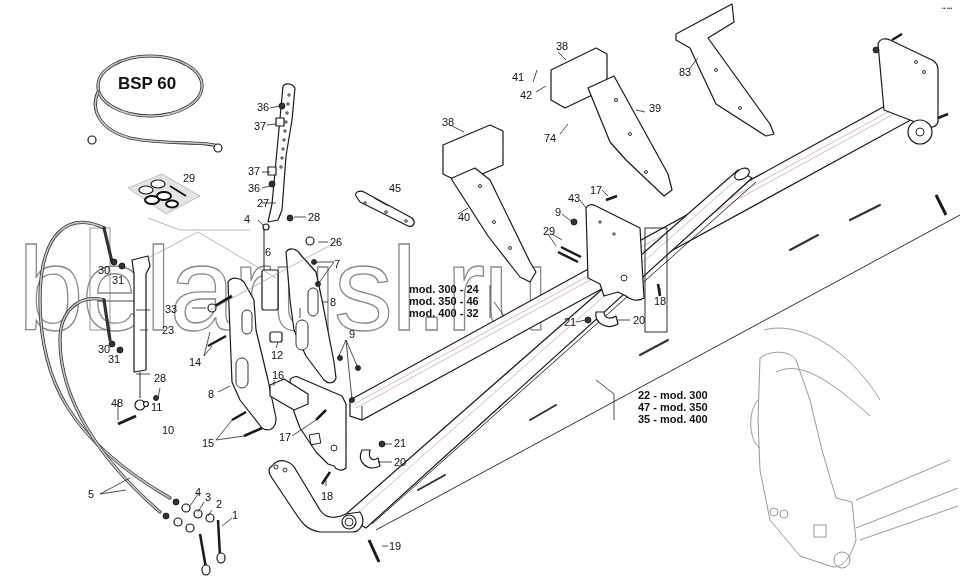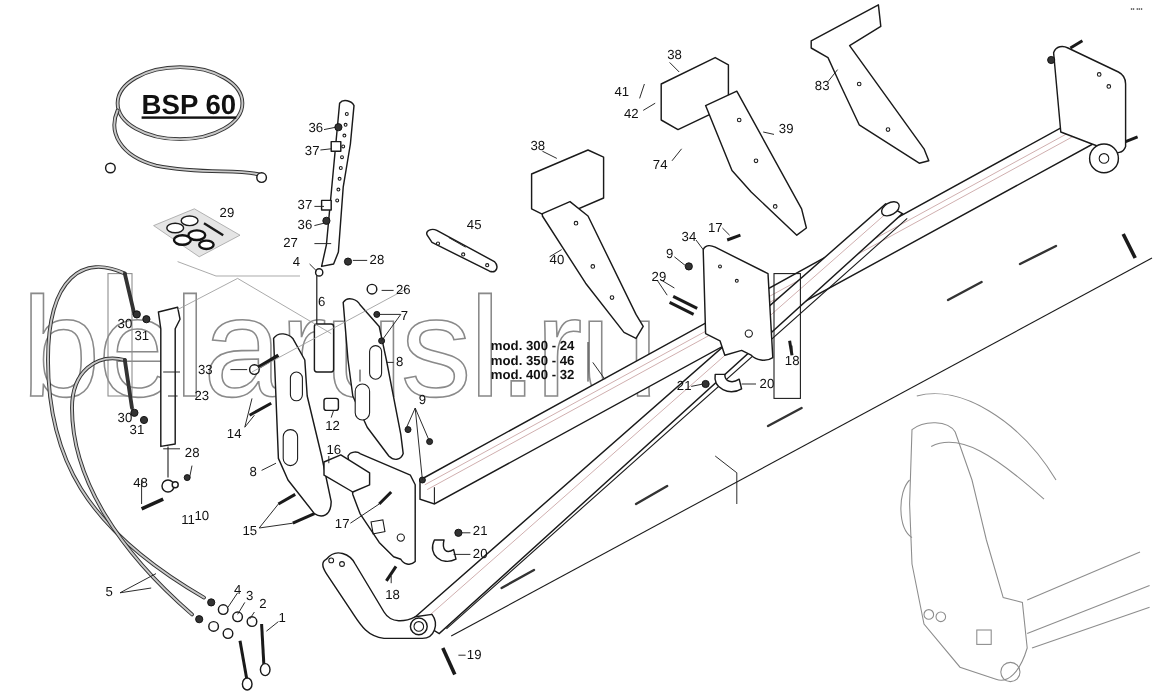--- a/index.html
+++ b/index.html
@@ -14,21 +14,21 @@
   .guide{fill:none;stroke:#9a9a9a;stroke-width:0.7;}
   .beam{fill:#ffffff;stroke:#1a1a1a;stroke-width:1.2;}
   .beamHi{fill:none;stroke:#c7a0a0;stroke-width:0.7;}
   .hole{fill:#fff;stroke:#1a1a1a;stroke-width:0.9;}
   .nut{fill:#333;stroke:#111;stroke-width:0.8;}
   .faint{fill:none;stroke:#8d8d8d;stroke-width:0.9;}
   .wm{font-family:"Liberation Sans",sans-serif;font-size:118px;fill:none;stroke:#8a8a8a;stroke-width:1.3;letter-spacing:-2px;}
   .lbl{position:absolute;font-size:11px;color:#111;line-height:11px;white-space:nowrap;}
   .mod{position:absolute;font-size:11px;font-weight:bold;color:#111;line-height:12px;white-space:nowrap;}
   .modline{display:block;}
-  #bsp{position:absolute;left:118px;top:74px;font-size:23px;font-weight:bold;color:#111;text-decoration:underline;}
+  #bsp{position:absolute;left:118px;top:74px;font-size:17px;font-weight:bold;color:#111;}
   #corner{position:absolute;left:942px;top:5px;font-size:5px;color:#333;}
 </style>
 </head>
 <body>
 
 <div id="stage">
 
 <svg width="961" height="581" viewBox="0 0 961 581">
 
   <text class="wm" x="18" y="330" id="wmText">belarusl.ru</text>
@@ -322,28 +322,28 @@
 <span class="lbl" style="left:520px;top:90px">42</span>
 <span class="lbl" style="left:556px;top:41px">38</span>
 <span class="lbl" style="left:679px;top:67px">83</span>
 <span class="lbl" style="left:649px;top:103px">39</span>
 <span class="lbl" style="left:544px;top:133px">74</span>
 <span class="lbl" style="left:442px;top:117px">38</span>
 <span class="lbl" style="left:257px;top:102px">36</span>
 <span class="lbl" style="left:254px;top:121px">37</span>
 <span class="lbl" style="left:248px;top:166px">37</span>
 <span class="lbl" style="left:248px;top:183px">36</span>
-<span class="lbl" style="left:236px;top:198px">27</span>
+<span class="lbl" style="left:257px;top:198px">27</span>
 <span class="lbl" style="left:183px;top:173px">29</span>
 <span class="lbl" style="left:244px;top:214px">4</span>
 <span class="lbl" style="left:308px;top:212px">28</span>
 <span class="lbl" style="left:389px;top:183px">45</span>
 <span class="lbl" style="left:458px;top:212px">40</span>
 <span class="lbl" style="left:590px;top:185px">17</span>
-<span class="lbl" style="left:568px;top:193px">34</span>
+<span class="lbl" style="left:568px;top:193px">43</span>
 <span class="lbl" style="left:555px;top:207px">9</span>
 <span class="lbl" style="left:543px;top:226px">29</span>
 <span class="lbl" style="left:265px;top:247px">6</span>
 <span class="lbl" style="left:330px;top:237px">26</span>
 <span class="lbl" style="left:334px;top:259px">7</span>
 <span class="lbl" style="left:98px;top:265px">30</span>
 <span class="lbl" style="left:112px;top:275px">31</span>
 <span class="lbl" style="left:330px;top:297px">8</span>
 <span class="lbl" style="left:654px;top:296px">18</span>
 <span class="lbl" style="left:165px;top:304px">33</span>
@@ -353,32 +353,37 @@
 <span class="lbl" style="left:349px;top:329px">9</span>
 <span class="lbl" style="left:98px;top:344px">30</span>
 <span class="lbl" style="left:108px;top:354px">31</span>
 <span class="lbl" style="left:189px;top:357px">14</span>
 <span class="lbl" style="left:271px;top:350px">12</span>
 <span class="lbl" style="left:154px;top:373px">28</span>
 <span class="lbl" style="left:208px;top:389px">8</span>
 <span class="lbl" style="left:272px;top:370px">16</span>
 <span class="lbl" style="left:111px;top:398px">48</span>
 <span class="lbl" style="left:162px;top:425px">10</span>
-<span class="lbl" style="left:151px;top:429px">11</span>
+<span class="lbl" style="left:151px;top:402px">11</span>
 <span class="lbl" style="left:202px;top:438px">15</span>
 <span class="lbl" style="left:279px;top:432px">17</span>
 <span class="lbl" style="left:394px;top:438px">21</span>
 <span class="lbl" style="left:394px;top:457px">20</span>
 <span class="lbl" style="left:321px;top:491px">18</span>
 <span class="lbl" style="left:88px;top:489px">5</span>
 <span class="lbl" style="left:195px;top:487px">4</span>
 <span class="lbl" style="left:205px;top:492px">3</span>
 <span class="lbl" style="left:216px;top:499px">2</span>
 <span class="lbl" style="left:232px;top:510px">1</span>
 <span class="lbl" style="left:389px;top:541px">19</span>
 
 <div class="mod" style="left:409px;top:283px">
   <span class="modline">mod. 300 - 24</span>
   <span class="modline">mod. 350 - 46</span>
   <span class="modline">mod. 400 - 32</span>
 </div>
-
+<div class="mod" style="left:638px;top:389px">
+  <span class="modline">22 - mod. 300</span>
+  <span class="modline">47 - mod. 350</span>
+  <span class="modline">35 - mod. 400</span>
 </div>
 
+</div>
+
 </body></html>

